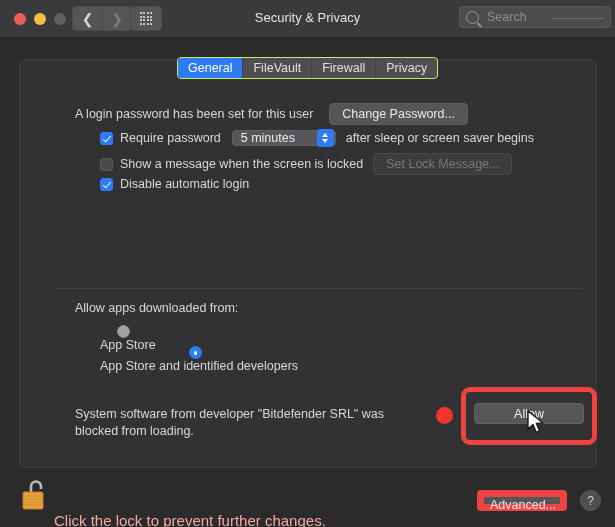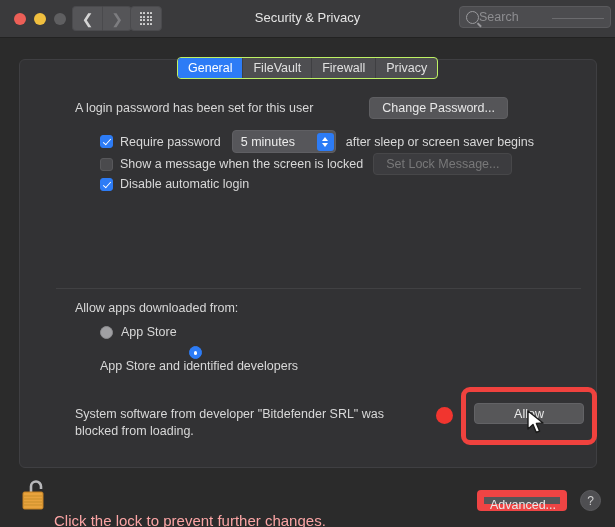--- a/index.html
+++ b/index.html
@@ -114,21 +114,21 @@
   }
   .search-icon::after {
     content: "";
     position: absolute;
     right: -4px; bottom: -3px;
     width: 5px; height: 1.5px;
     background: #9a9a9d;
     transform: rotate(45deg);
   }
   .search-ph {
-    margin-left: 0;
+    margin-left: 8px;
     font-size: 12.5px;
     color: #8d8d90;
   }
   .search-line {
     position: absolute;
     right: 6px; top: 11px;
     width: 52px; height: 1px;
     background: #6b6b6e;
   }
 
@@ -239,21 +239,21 @@
     content: "";
     position: absolute;
     left: 4px; top: 4px;
     width: 3.5px; height: 3.5px;
     border-radius: 50%;
     background: #ffffff;
   }
 
   
   .popup {
-    height: 23px;
+    height: 16px;
     background: #56565a;
     border: 1px solid #5f5f63;
     border-radius: 4px;
     box-sizing: border-box;
     display: flex;
     align-items: center;
     padding-left: 8px;
     padding-right: 0;
     min-width: 104px;
   }
@@ -428,21 +428,21 @@
     <span class="search-icon"></span>
     <span class="search-ph">Search</span>
     <span class="search-line"></span>
   </div>
 </div>
 
 <div class="tabrule"></div>
 
 <div class="panel">
 
-  <div class="row" style="left:55px; top:37px;gap:40px;">
+  <div class="row" style="left:55px; top:43px;">
     <span class="lbl">A login password has been set for this user</span>
     <button class="pushbtn" style="margin-left:16px;">Change Password...</button>
   </div>
 
   <div class="row" style="left:80px; top:70px;">
     <span class="cbox on"></span>
     <span class="lbl">Require password</span>
     <span class="popup" style="margin-left:11px;">
       <span class="popup-val">5 minutes</span>
       <span class="popup-arrows">
@@ -462,21 +462,21 @@
   <div class="row" style="left:80px; top:117px;">
     <span class="cbox on"></span>
     <span class="lbl">Disable automatic login</span>
   </div>
 
   <div class="divider"></div>
 
   <div class="row" style="left:55px; top:241px;">
     <span class="lbl">Allow apps downloaded from:</span>
   </div>
-  <div class="row" style="left:80px; top:265px;">
+  <div class="row" style="left:80px; top:265px;flex-direction:column;">
     <span class="radio off"></span>
     <span class="lbl">App Store</span>
   </div>
   <div class="row" style="left:80px; top:286px;flex-direction:column;">
     <span class="radio on"></span>
     <span class="lbl">App Store and identified developers</span>
   </div>
 
   <div class="blockmsg">System software from developer "Bitdefender SRL" was blocked from loading.</div>
 

